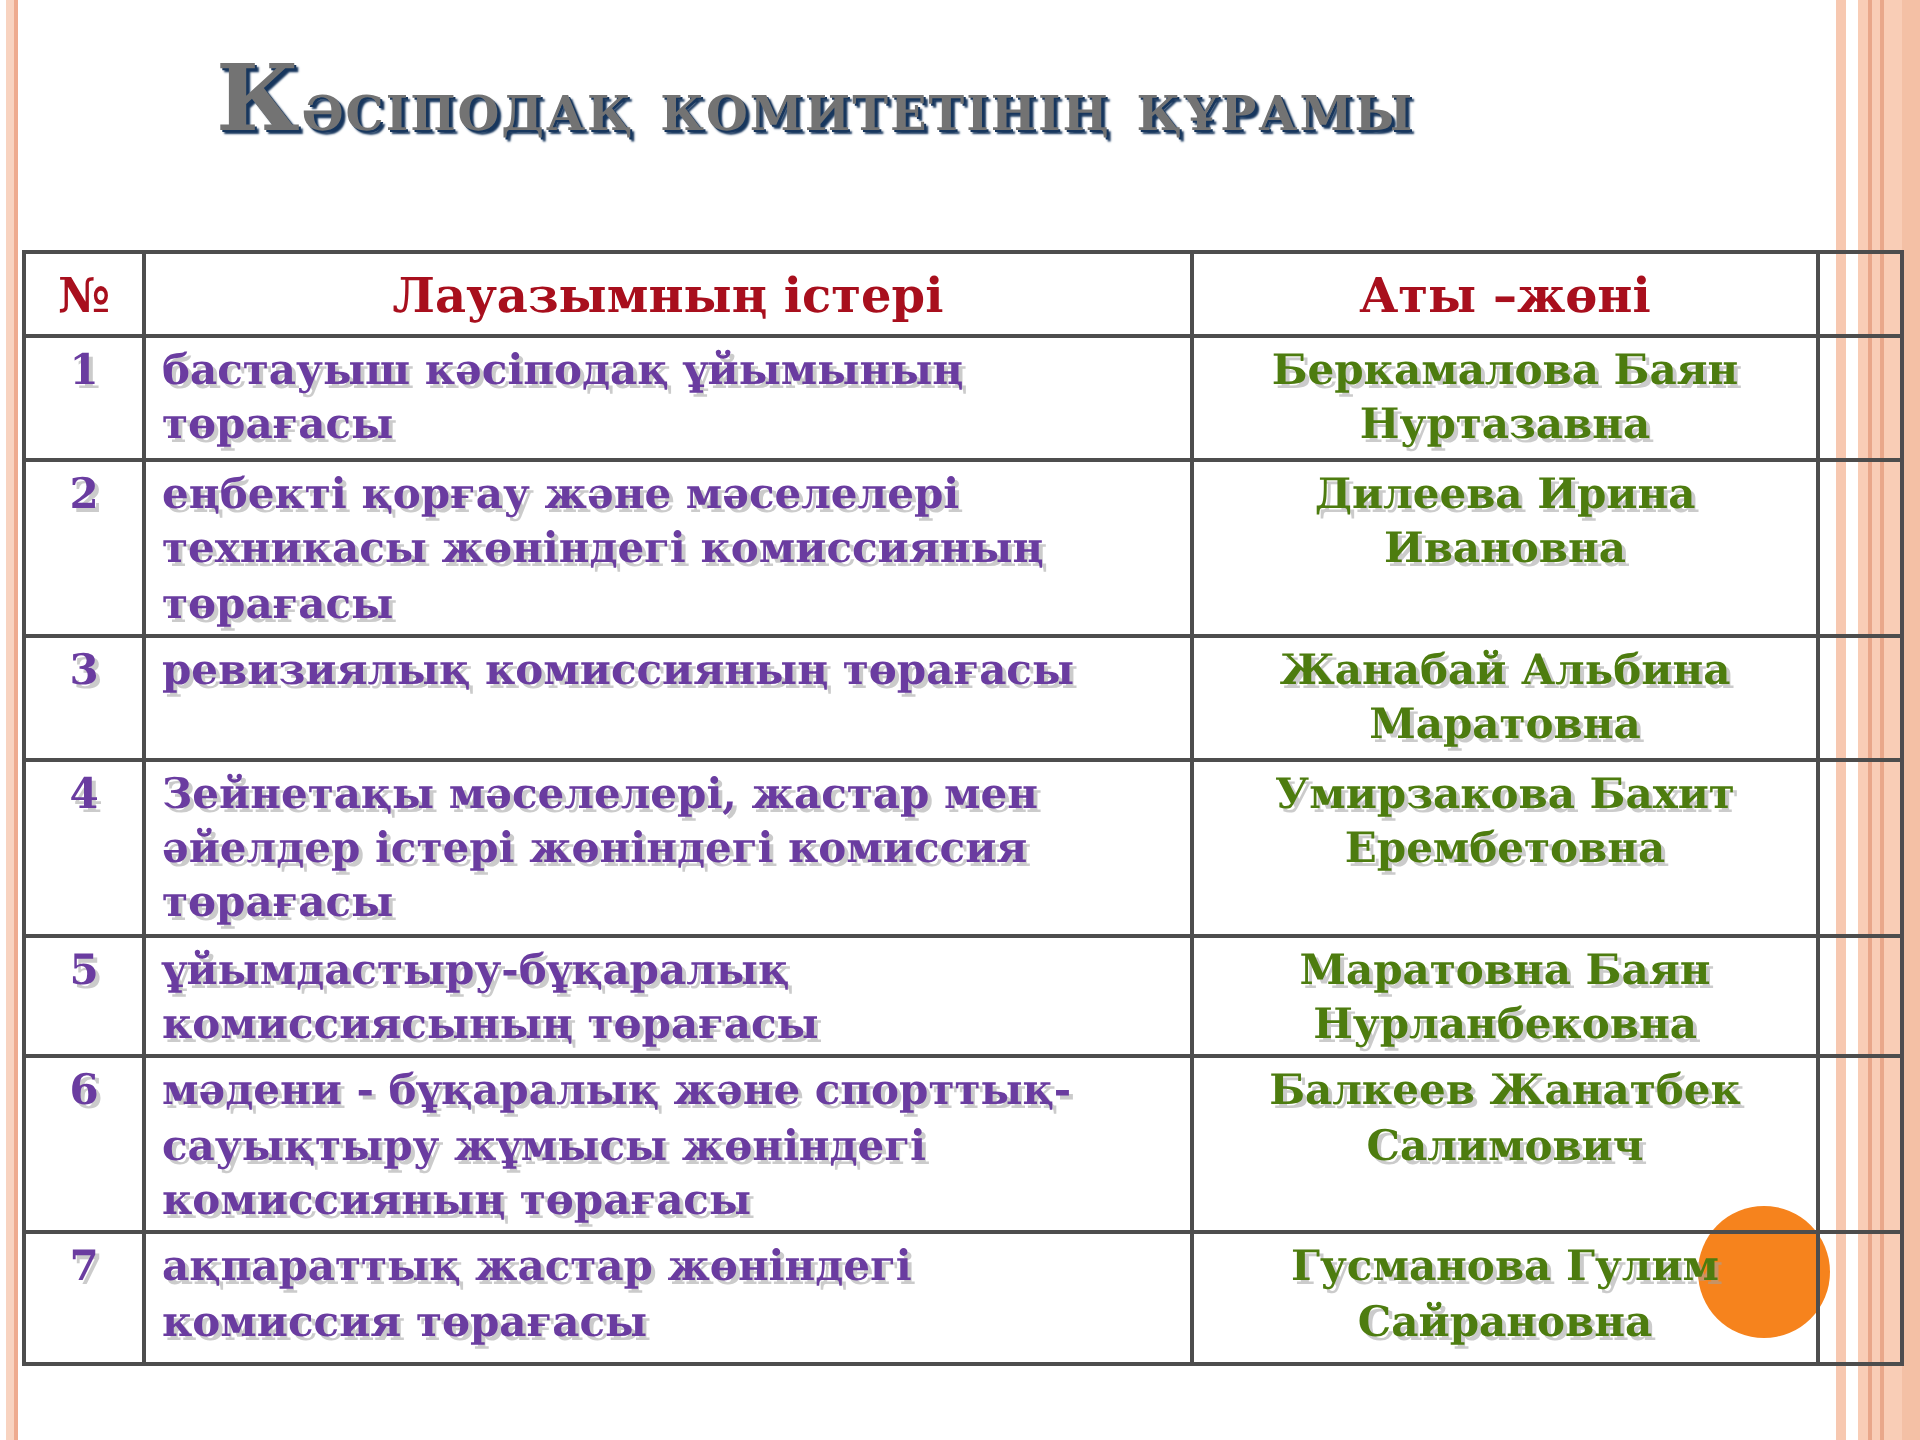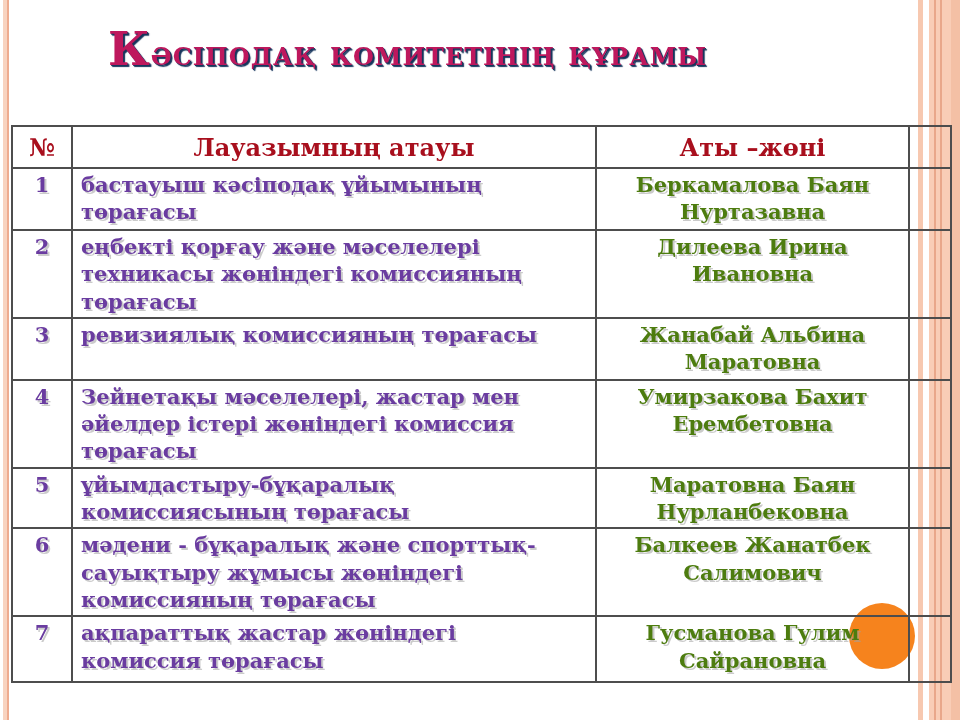--- a/index.html
+++ b/index.html
@@ -19,21 +19,21 @@
   .s-right-e{left:951px;width:9px;background:#f4c0a5;}
   
   .circle{
     position:absolute;left:849px;top:603px;width:66px;height:66px;
     border-radius:50%;background:#f6831d;z-index:1;
   }
   
   .title{
     position:absolute;left:108px;top:22px;z-index:2;
     font-size:34px;font-weight:bold;font-variant:small-caps;
-    letter-spacing:1px;color:#be185d;
+    letter-spacing:1px;color:#737373;
     text-shadow:1px 1px 0 #17365d,2px 2px 1px #17365d;
     white-space:nowrap;
   }
   .title::first-letter{font-size:46px;}
   
   table.roster{
     position:absolute;left:11px;top:125px;z-index:2;
     width:939px;border-collapse:collapse;table-layout:fixed;
     background:transparent;
   }
@@ -85,21 +85,21 @@
 <table class="roster">
   <colgroup>
     <col style="width:60px">
       <col style="width:524px">
       <col style="width:313px">
       <col style="width:42px">
   </colgroup>
   <tbody>
       <tr class="hdr" style="height:40px">
     <th>№</th>
-    <th>Лауазымның атауы</th>
+    <th>Лауазымның істері</th>
     <th>Аты –жөні</th>
     <th></th>
   </tr>
   <tr style="height:62px">
     <td class="c-num">1</td>
     <td class="c-pos">бастауыш кәсіподақ ұйымының төрағасы</td>
     <td class="c-name">Беркамалова Баян Нуртазавна</td>
     <td class="c-empty"></td>
   </tr>
   <tr style="height:61px">

